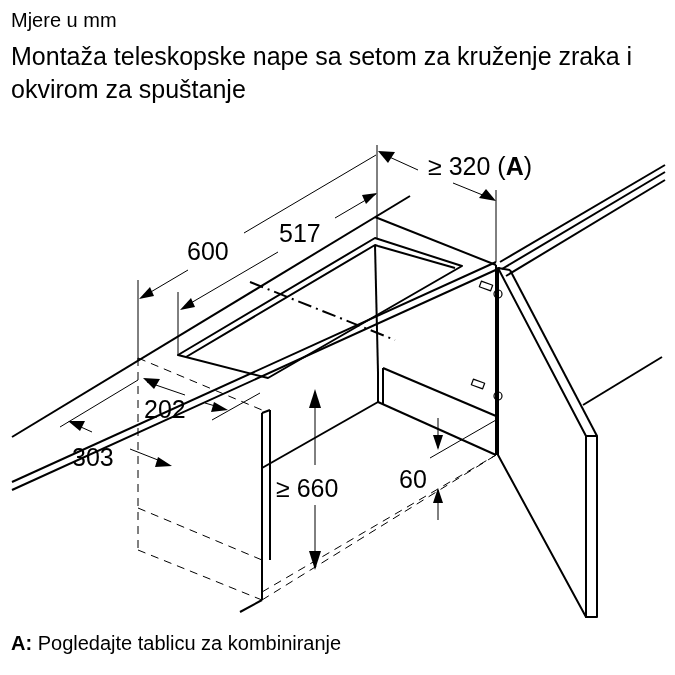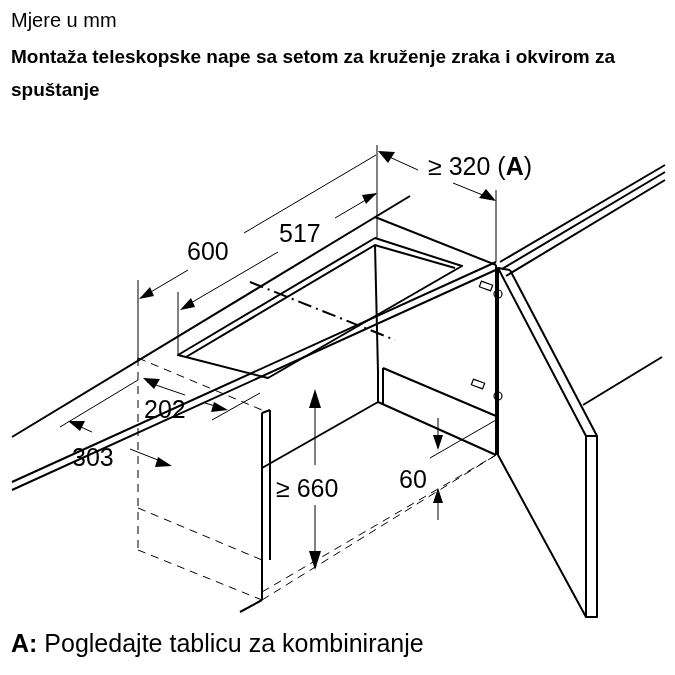--- a/index.html
+++ b/index.html
@@ -1,22 +1,22 @@
 <!DOCTYPE html>
 <html><head>
 <meta charset="utf-8">
 <style>
   html, body { margin:0; padding:0; background:#ffffff; }
   body { width:675px; height:675px; position:relative; overflow:hidden; font-family:"Liberation Sans", sans-serif; color:#000; }
   .hdr-units { position:absolute; left:11px; top:6px; font-size:20px; line-height:28px; }
-  .hdr-title { position:absolute; left:11px; top:40px; font-size:19px; line-height:33px; font-weight:bold; width:660px; }
+  .hdr-title { position:absolute; left:11px; top:40px; font-size:25px; line-height:33px; font-weight:normal; width:660px; }
   svg.drawing { position:absolute; left:0; top:0; }
   .dim { font-family:"Liberation Sans", sans-serif; font-size:25px; fill:#000; }
   .dim-b { font-weight:bold; }
-  .footer { position:absolute; left:11px; top:628px; font-size:25px; line-height:30px; }
+  .footer { position:absolute; left:11px; top:628px; font-size:20px; line-height:30px; }
   .footer .key { font-weight:bold; }
   .ln { stroke:#000; stroke-width:2; fill:none; stroke-linejoin:round; }
   .thin { stroke:#000; stroke-width:1; fill:none; }
   .dash { stroke:#000; stroke-width:1; fill:none; stroke-dasharray:8 6; }
   .axis { stroke:#000; stroke-width:2; fill:none; stroke-dasharray:14 5 2 5; }
   .arrow { fill:#000; stroke:none; }
   .panel { fill:#fff; stroke:#000; stroke-width:2; stroke-linejoin:round; }
 </style>
 </head>
 <body>

